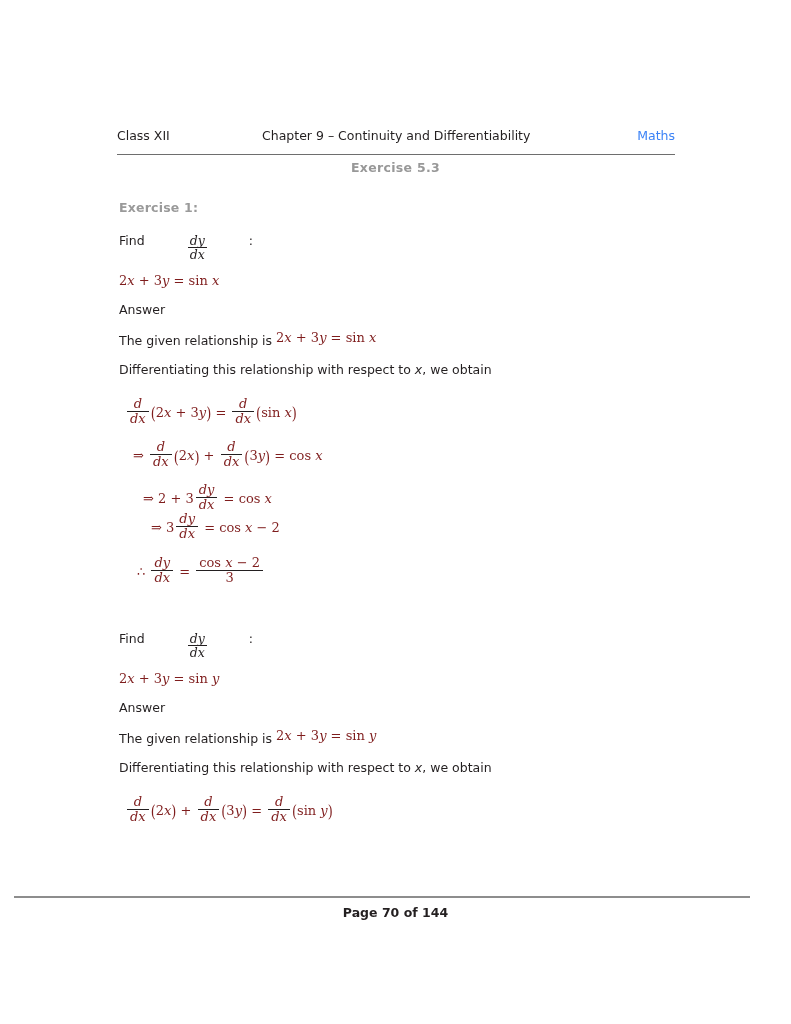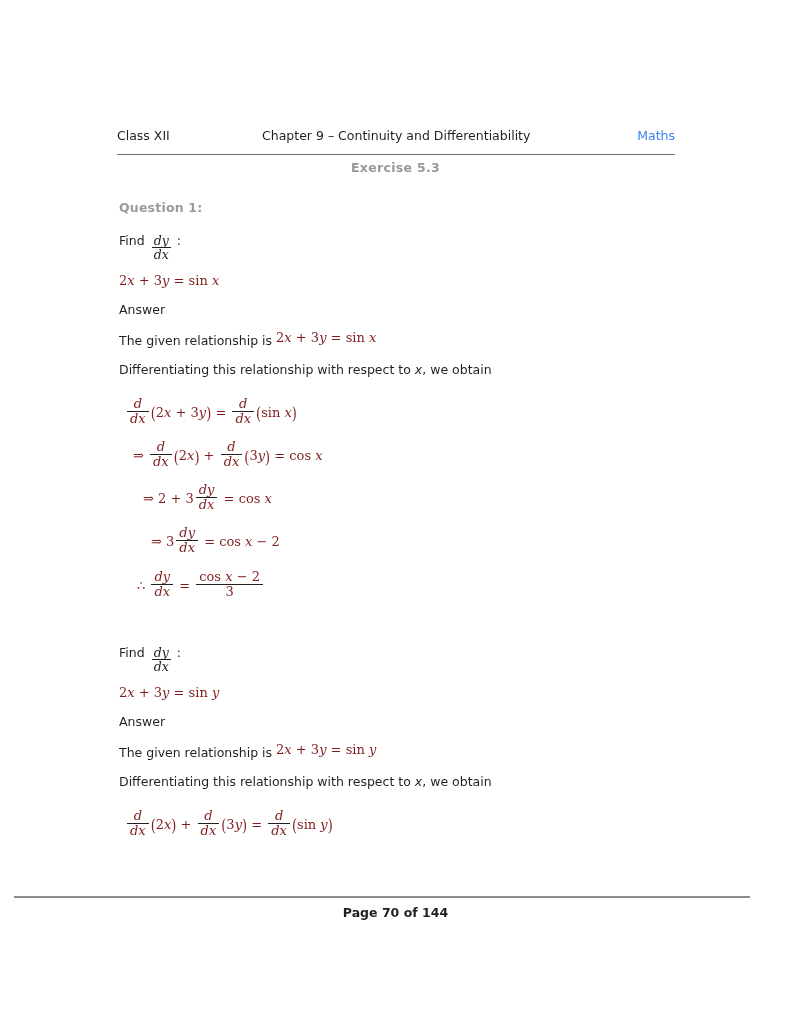--- a/index.html
+++ b/index.html
@@ -150,20 +150,21 @@
     transform: scaleY(1.35);
     transform-origin: center;
   }
 
   
   .find-row {
     display: flex;
     align-items: baseline;
     font-size: 12.5px;
     margin: 0;
+    gap: 36px;
   }
   .find-row .word { padding-right: 6px; }
   .find-row .colon { padding-left: 5px; font-size: 12.5px; }
 
   .given-row {
     display: flex;
     align-items: baseline;
     font-size: 12.5px;
     margin: 0;
     white-space: nowrap;
@@ -203,21 +204,21 @@
     <span class="hdr-center">Chapter 9 – Continuity and Differentiability</span>
     <span class="hdr-right">Maths</span>
   </div>
 
   <div class="exercise-title">Exercise 5.3</div>
 
   <div class="content">
 
     <div>
 
-      <p class="qlabel" style="margin-bottom:18px;">Question 1:</p>
+      <p class="qlabel" style="margin-bottom:18px;">Exercise 1:</p>
 
       <div class="find-row" style="margin-bottom:12px;">
         <span class="word">Find</span>
         <span class="frac">
           <span class="num mi">dy</span>
           <span class="den mi">dx</span>
         </span>
         <span class="colon">:</span>
       </div>
 
@@ -247,21 +248,21 @@
       </p>
 
       <p class="eqline math" style="margin-bottom:14px; padding-left:14px;">
         <span class="mo">⇒</span><span class="mo"> </span><span class="frac-big">
           <span class="num mi">d</span><span class="den mi">dx</span>
         </span><span class="paren">(</span><span class="mn">2</span><span class="mi">x</span><span class="paren">)</span><span class="mo"> + </span><span class="frac-big">
           <span class="num mi">d</span><span class="den mi">dx</span>
         </span><span class="paren">(</span><span class="mn">3</span><span class="mi">y</span><span class="paren">)</span><span class="mo"> = </span><span class="mo">cos</span><span class="mo"> </span><span class="mi">x</span>
       </p>
 
-      <p class="eqline math" style="margin-bottom:14px; padding-left:24px;">
+      <p class="eqline math" style="padding-left:24px;">
         <span class="mo">⇒</span><span class="mo"> </span><span class="mn">2</span><span class="mo"> + </span><span class="mn">3</span><span class="frac-big">
           <span class="num mi">dy</span><span class="den mi">dx</span>
         </span><span class="mo"> = </span><span class="mo">cos</span><span class="mo"> </span><span class="mi">x</span>
       </p>
 
       <p class="eqline math" style="margin-bottom:14px; padding-left:32px;">
         <span class="mo">⇒</span><span class="mo"> </span><span class="mn">3</span><span class="frac-big">
           <span class="num mi">dy</span><span class="den mi">dx</span>
         </span><span class="mo"> = </span><span class="mo">cos</span><span class="mo"> </span><span class="mi">x</span><span class="mo"> − </span><span class="mn">2</span>
       </p>

